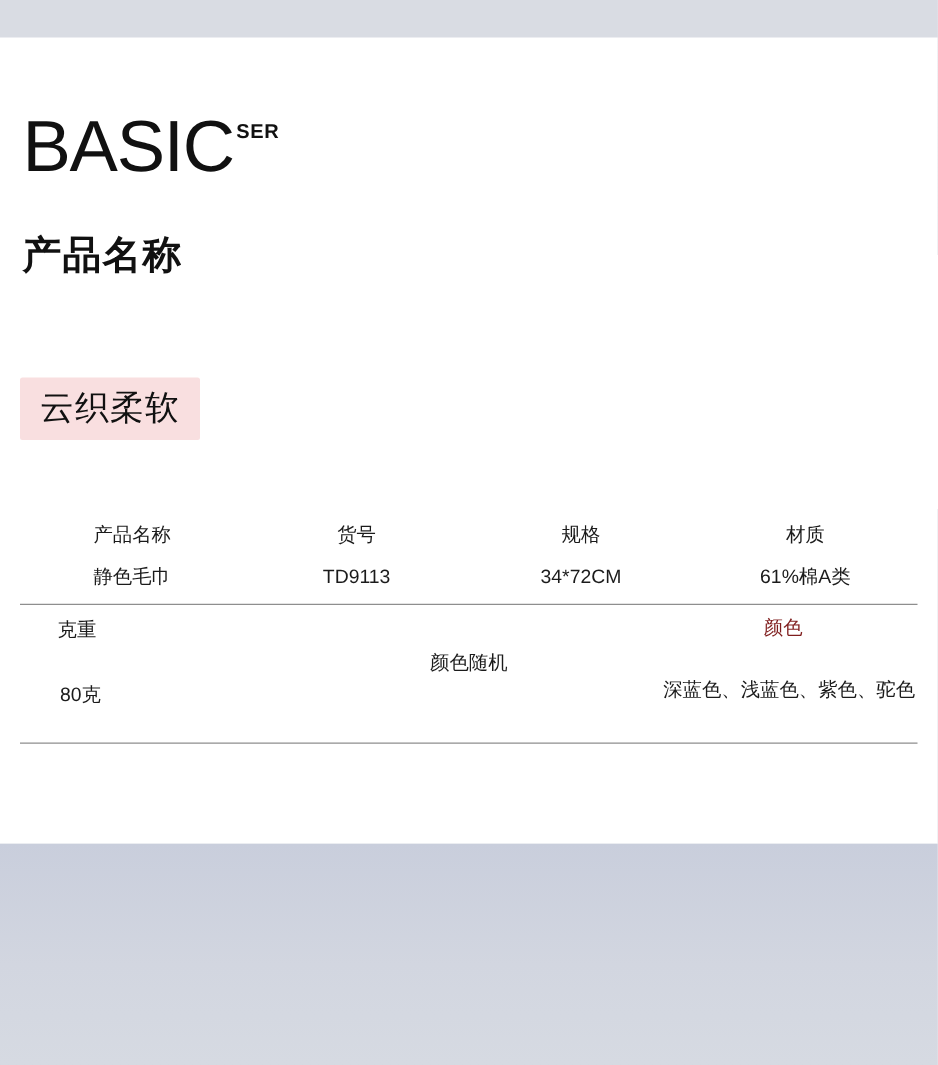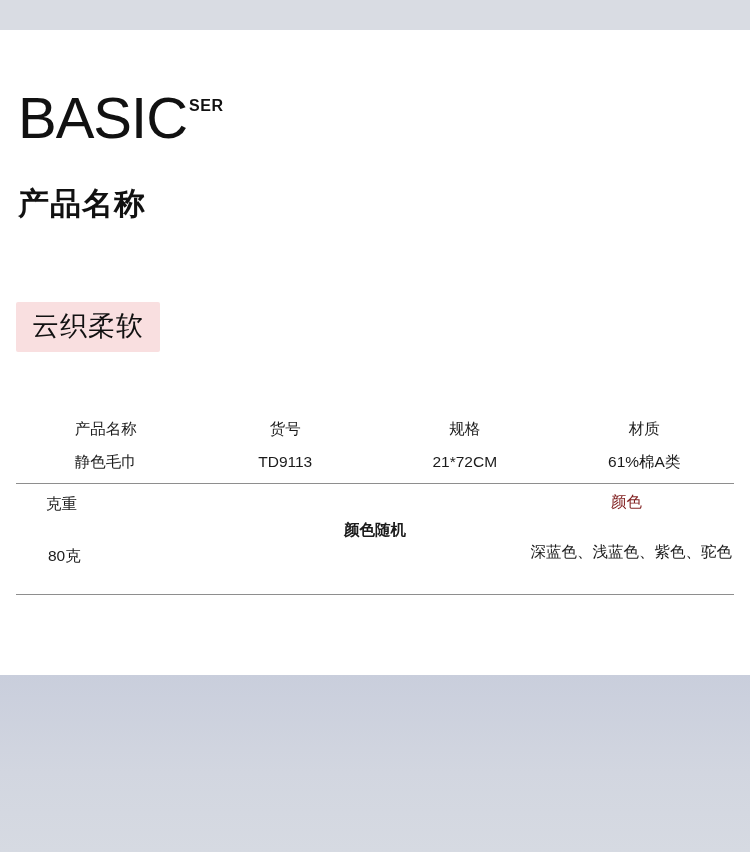--- a/index.html
+++ b/index.html
@@ -141,21 +141,20 @@
     color: #1b1b1b;
   }
   .b2-mid {
     position: absolute;
     left: 0;
     right: 0;
     top: 36px;
     text-align: center;
     font-size: 15.5px;
     color: #1b1b1b;
-    font-weight: bold;
   }
   .b2-label-right {
     position: absolute;
     right: 92px;
     top: 8px;
     font-size: 15.5px;
     color: #7f1d1d;
   }
   .b2-val-right {
     position: absolute;
@@ -199,21 +198,21 @@
       <div class="spec-row row-head">
         <div class="spec-cell">产品名称</div>
         <div class="spec-cell">货号</div>
         <div class="spec-cell">规格</div>
         <div class="spec-cell">材质</div>
       </div>
 
       <div class="spec-row row-val">
         <div class="spec-cell">静色毛巾</div>
         <div class="spec-cell">TD9113</div>
-        <div class="spec-cell">21*72CM</div>
+        <div class="spec-cell">34*72CM</div>
         <div class="spec-cell">61%棉A类</div>
       </div>
 
       <div class="divider"></div>
 
       <div class="block2">
         <div class="b2-label-left">克重</div>
         <div class="b2-val-left">80克</div>
         <div class="b2-mid">颜色随机</div>
         <div class="b2-label-right">颜色</div>

